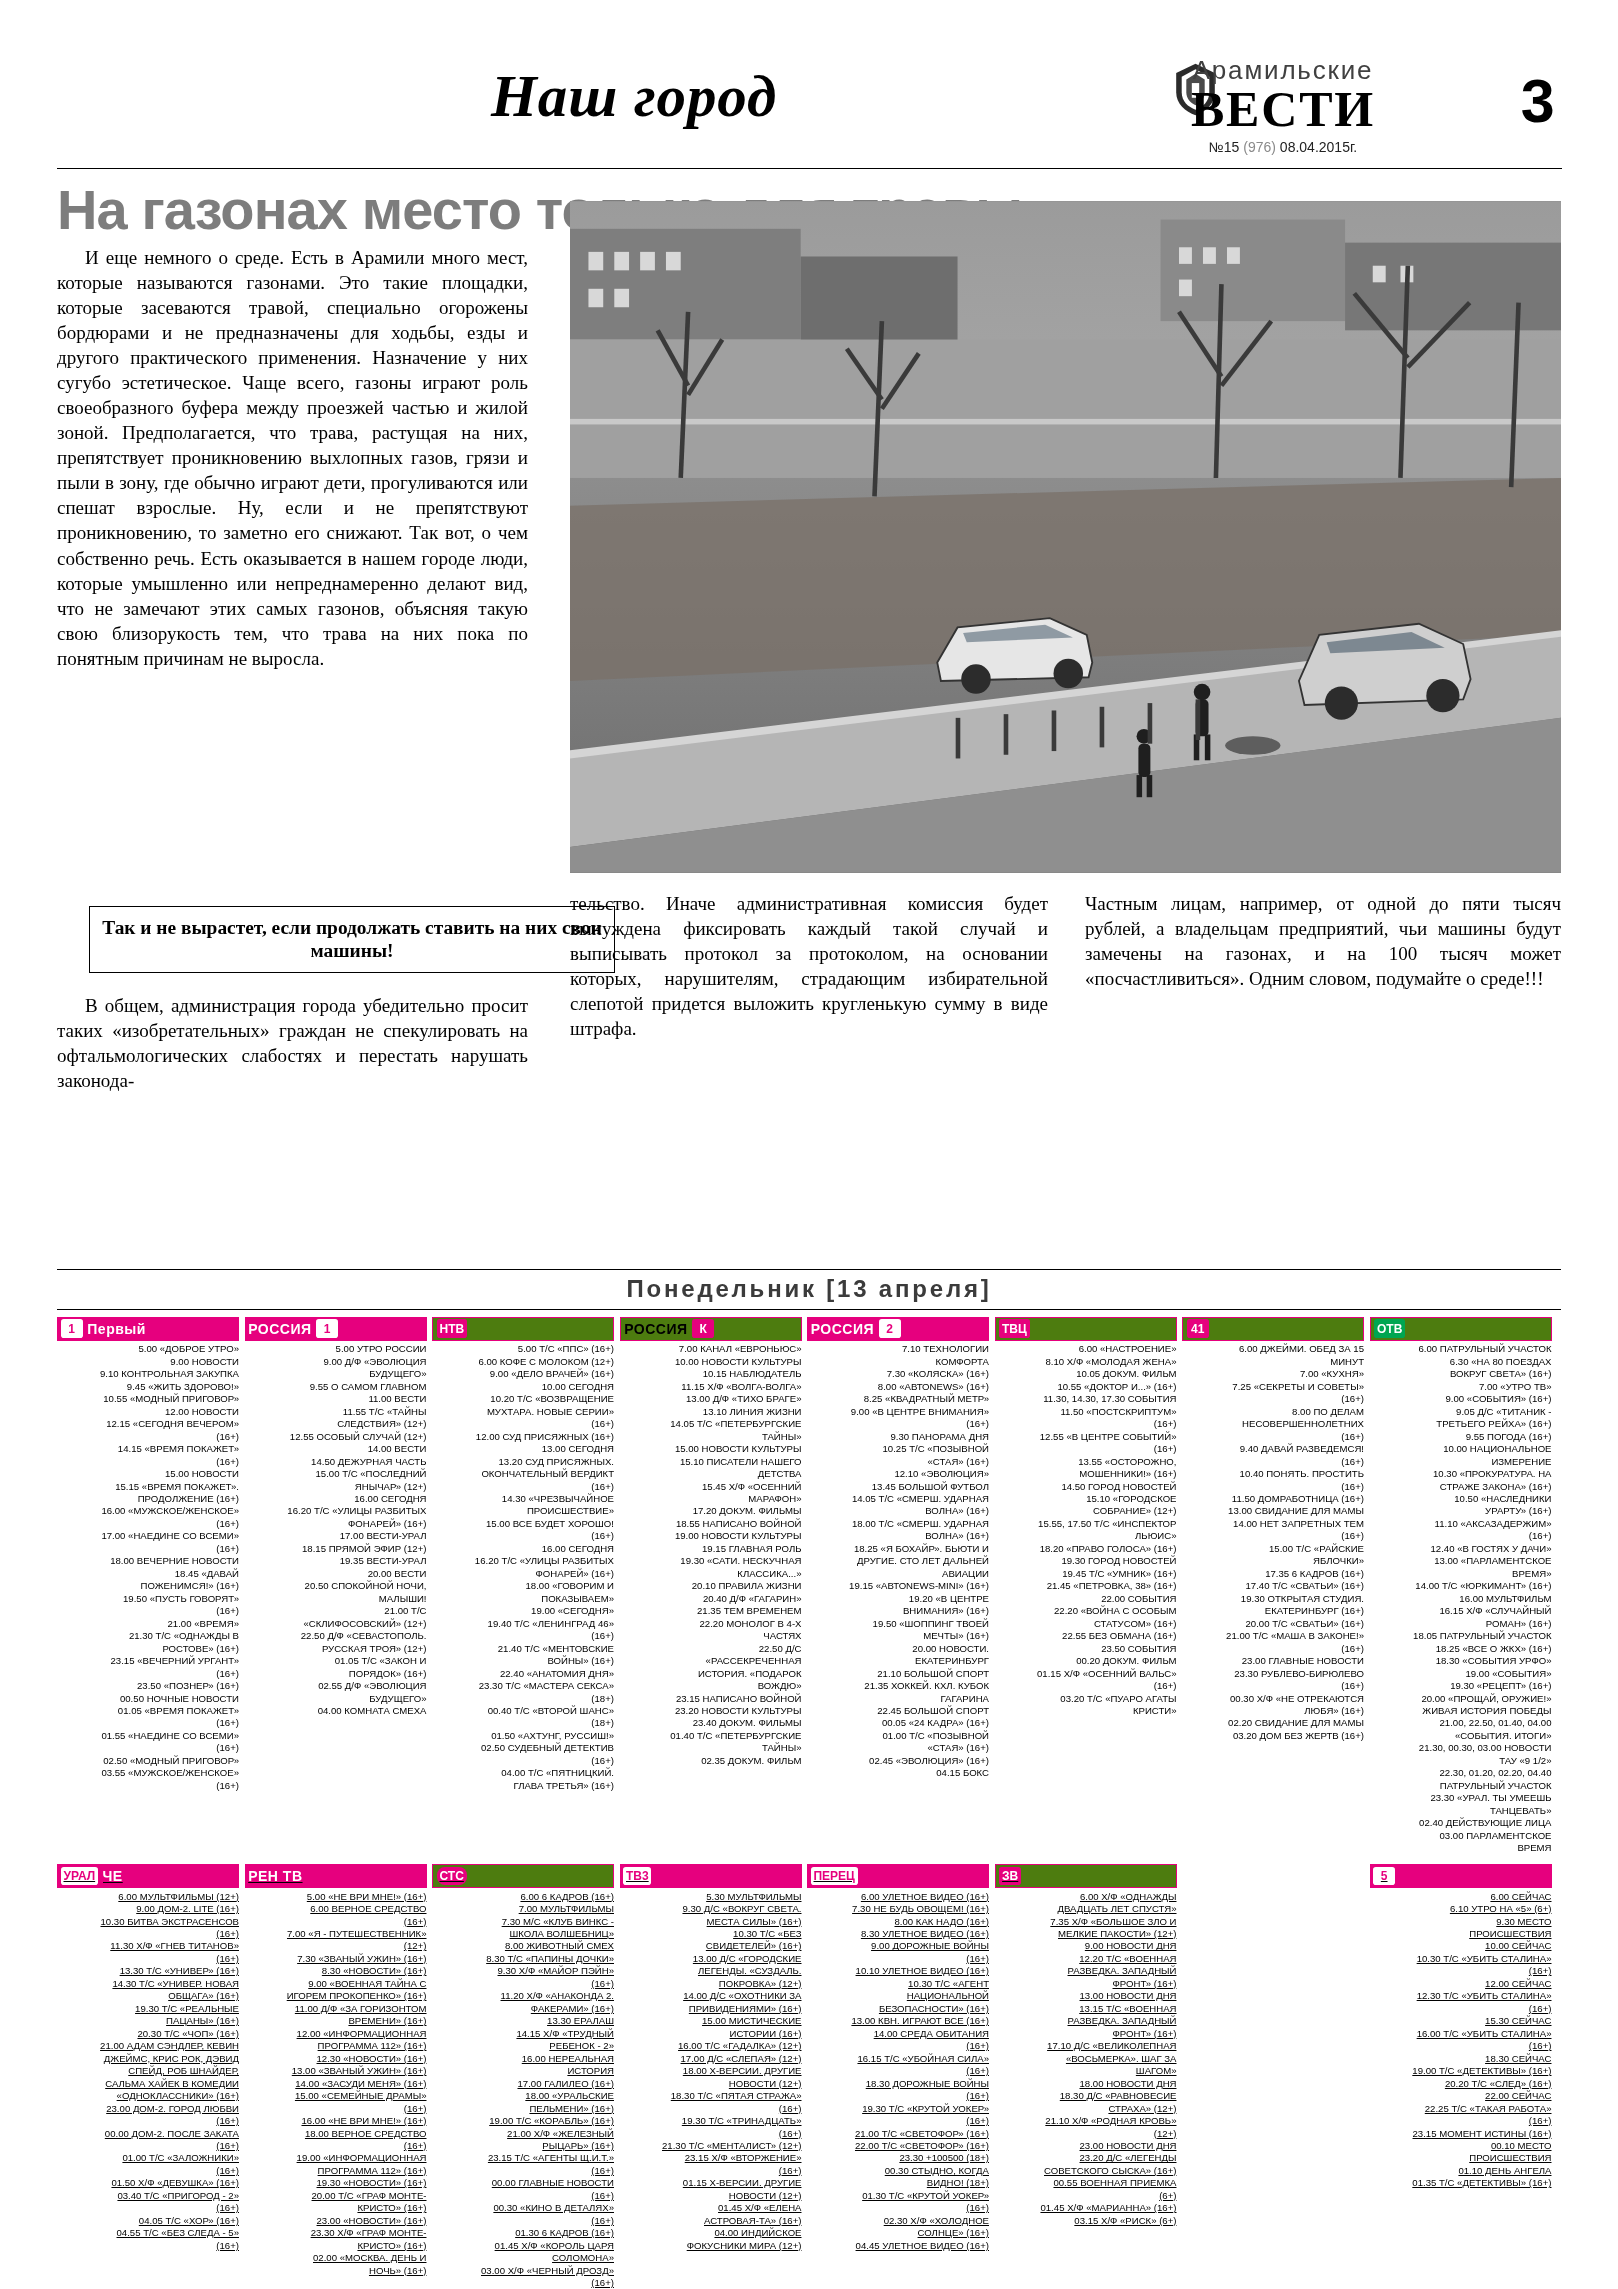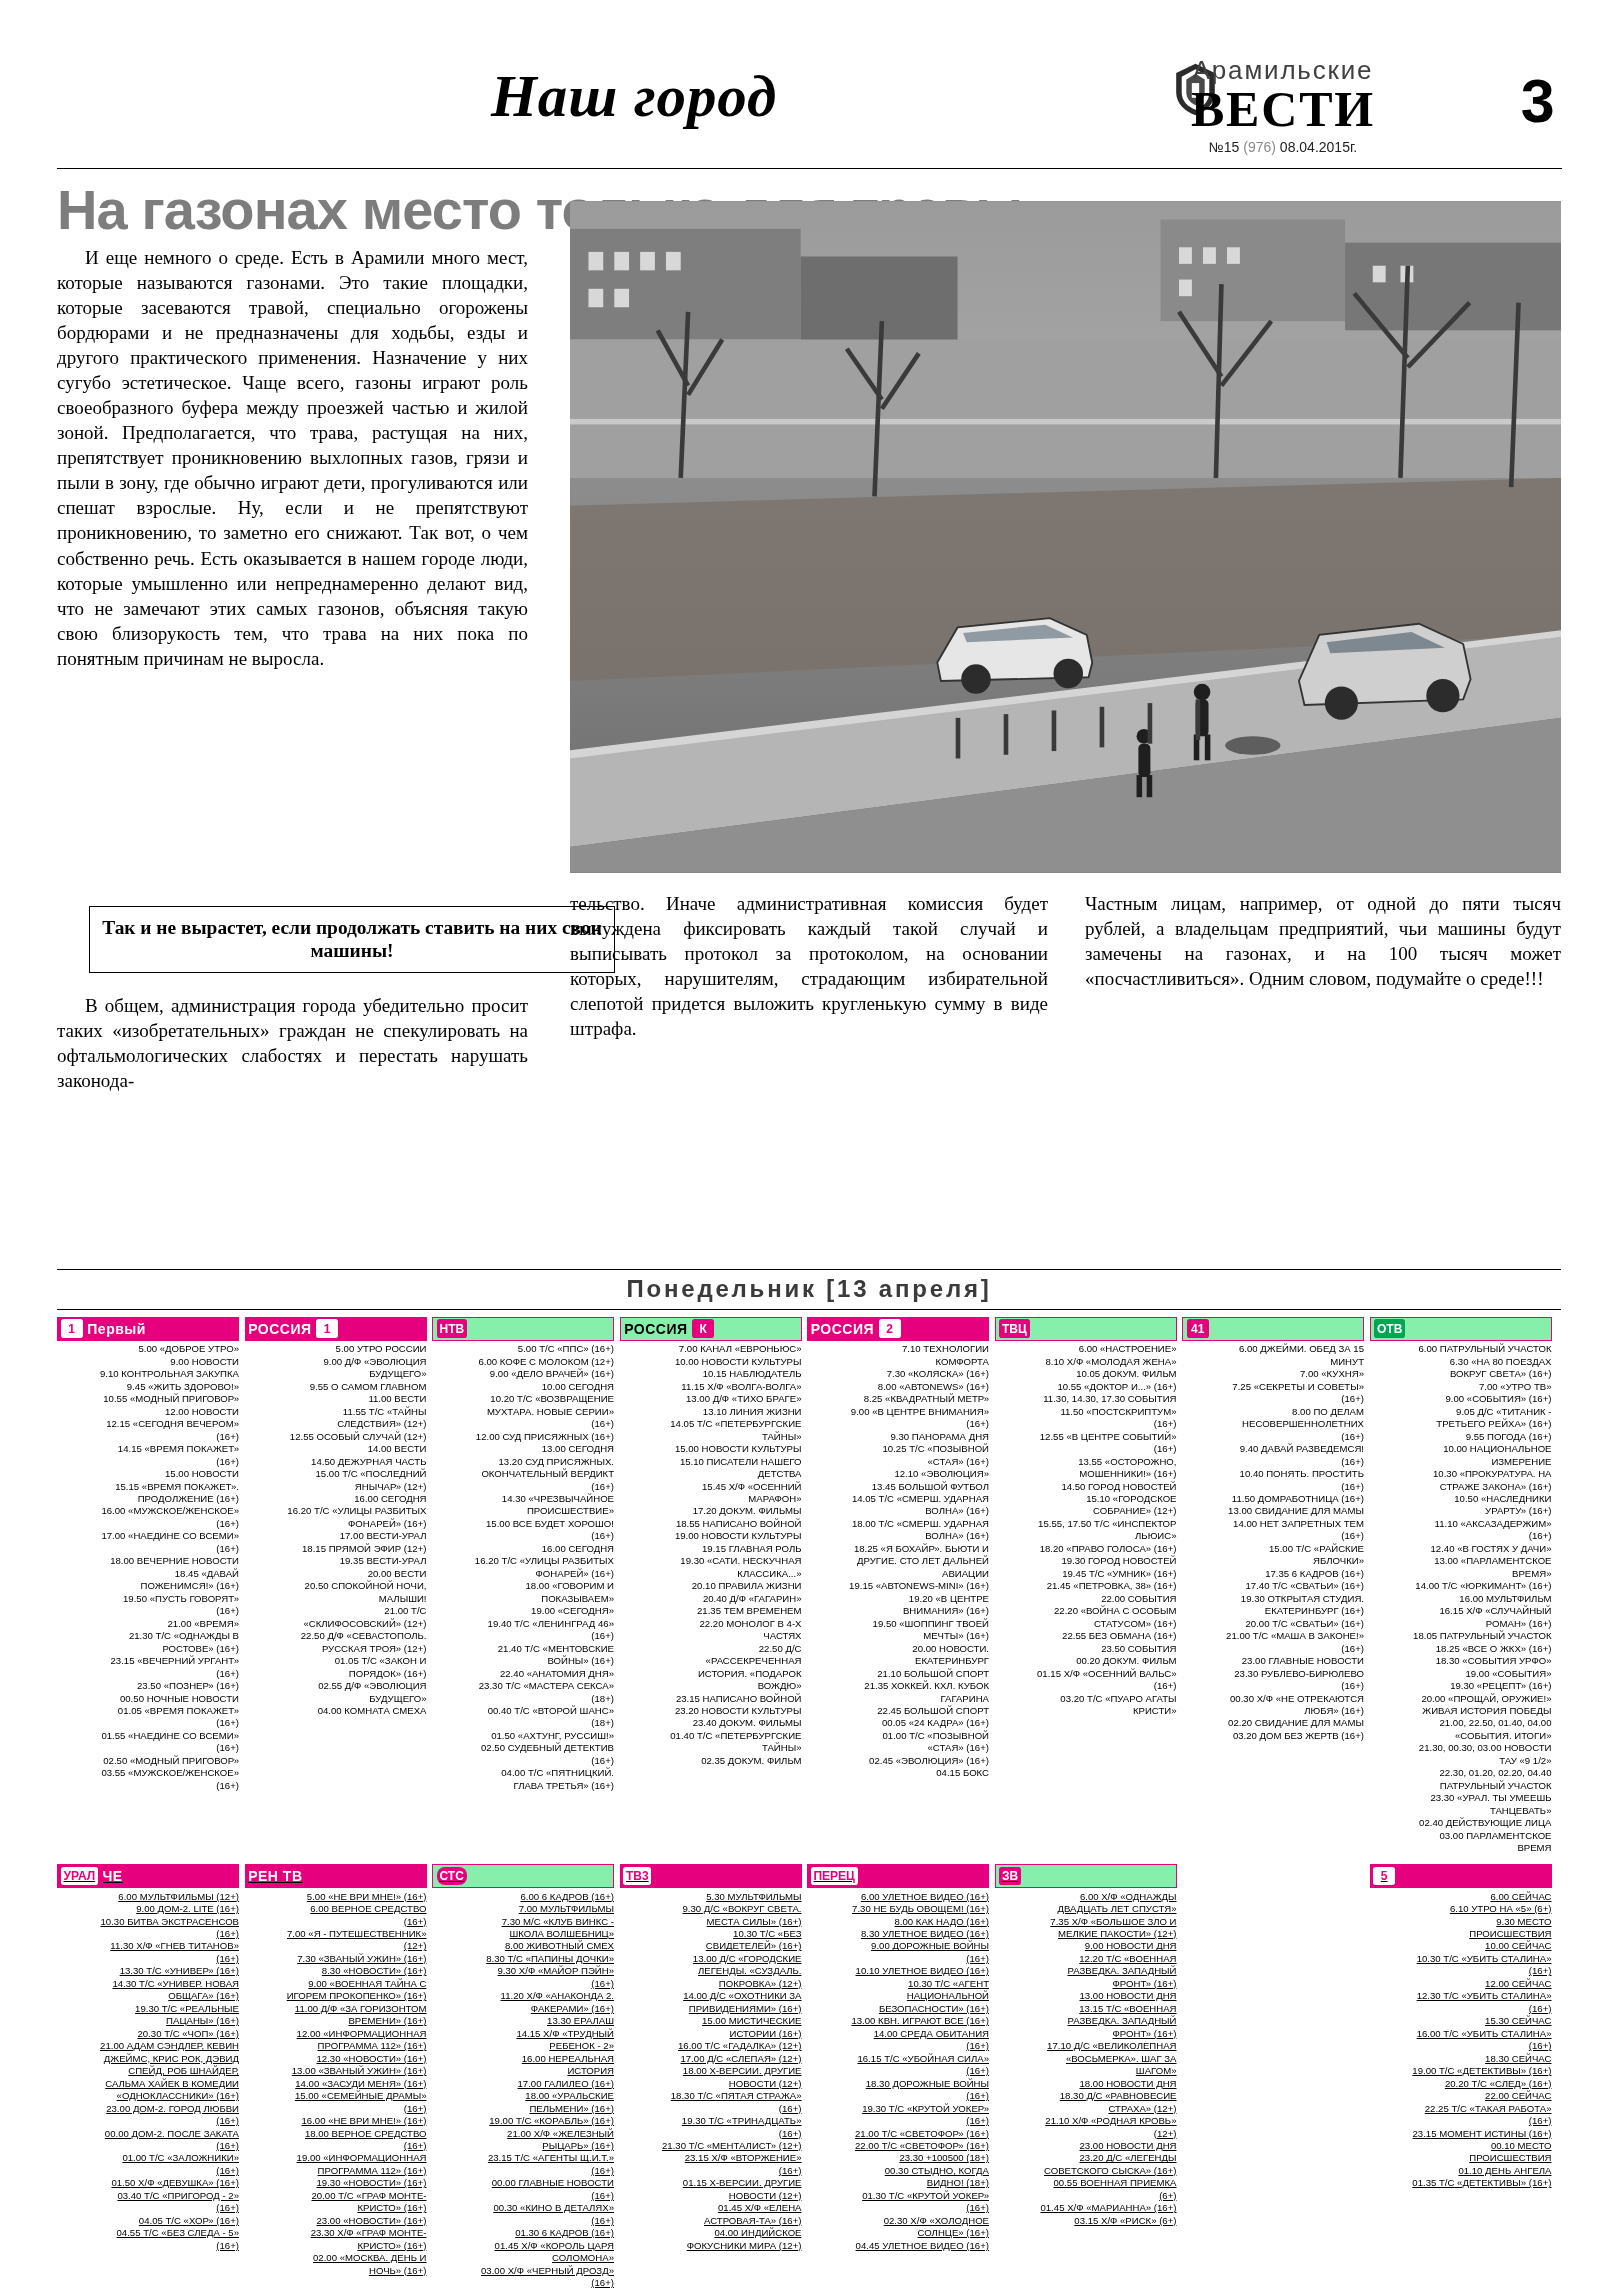--- a/index.html
+++ b/index.html
@@ -85,21 +85,21 @@
     margin-top:28px;
   }
   .tv-grid { display:flex; gap:5.5px; margin-top:6.5px; }
   .tv-col { width:182px; }
   .chan-head {
     display:flex; align-items:center; gap:4.6px;
     height:24px; margin-bottom:2.8px;
     background:#e6007e; color:#fff;
     padding:0 3.7px;
   }
-  .chan-head.white { background:#86efac; color:#000; border:0.9px solid #e6007e; }
+  .chan-head.white { background:#4d7c0f; color:#000; border:0.9px solid #e6007e; }
   .chan-logo {
     min-width:22px; height:18.5px; background:#fff; color:#e6007e;
     font-family:"Liberation Sans", sans-serif; font-weight:700; font-size:12px;
     display:flex; align-items:center; justify-content:center; border-radius:2.8px;
     padding:0 2.8px;
   }
   .chan-name {
     font-family:"Liberation Sans", sans-serif; font-weight:700; font-size:14px;
     letter-spacing:0.5px; white-space:nowrap; overflow:hidden;
   }

